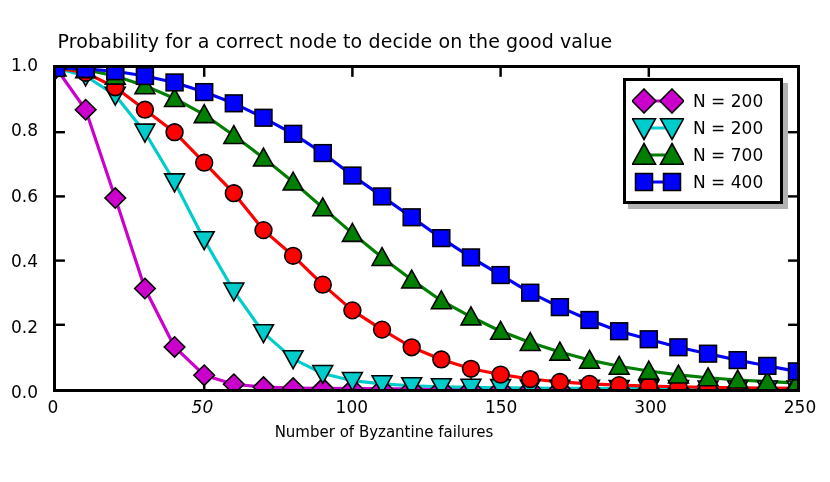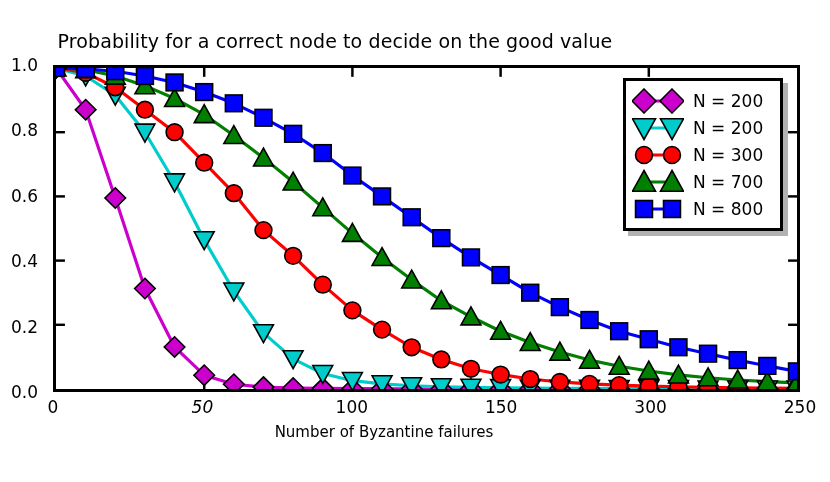--- a/index.html
+++ b/index.html
@@ -516,49 +516,37 @@
             <polygon points="12,24.5 23.5,3.8000000000000007 0.5,3.8000000000000007" fill="#00cccc" stroke="#000" stroke-width="1.6"></polygon>
           </g>
           <g>
             <polygon points="40,24.5 51.5,3.8000000000000007 28.5,3.8000000000000007" fill="#00cccc" stroke="#000" stroke-width="1.6"></polygon>
           </g>
         </svg>
         <span class="legend-text">N = 200</span>
       </div>
       <div class="legend-row">
         <svg class="legend-sample" viewBox="0 0 52 26">
-          <line x1="6" y1="13" x2="46" y2="13" stroke="#ff0000" stroke-width="3.2"></line>
-          <g>
-            <circle cx="12" cy="13" r="8.464" fill="#ff0000" stroke="#000" stroke-width="1.6"></circle>
-          </g>
-          <g>
-            <circle cx="40" cy="13" r="8.464" fill="#ff0000" stroke="#000" stroke-width="1.6"></circle>
-          </g>
-        </svg>
-        <span class="legend-text">N = 300</span>
-      </div>
-      <div class="legend-row">
-        <svg class="legend-sample" viewBox="0 0 52 26">
           <line x1="6" y1="13" x2="46" y2="13" stroke="#007f00" stroke-width="3.2"></line>
           <g>
             <polygon points="12,1.5 23.5,22.2 0.5,22.2" fill="#007f00" stroke="#000" stroke-width="1.6"></polygon>
           </g>
           <g>
             <polygon points="40,1.5 51.5,22.2 28.5,22.2" fill="#007f00" stroke="#000" stroke-width="1.6"></polygon>
           </g>
         </svg>
         <span class="legend-text">N = 700</span>
       </div>
       <div class="legend-row">
         <svg class="legend-sample" viewBox="0 0 52 26">
           <line x1="6" y1="13" x2="46" y2="13" stroke="#0000ff" stroke-width="3.2"></line>
           <g>
             <rect x="3.5359999999999996" y="4.536" width="16.928" height="16.928" fill="#0000ff" stroke="#000" stroke-width="1.6"></rect>
           </g>
           <g>
             <rect x="31.536" y="4.536" width="16.928" height="16.928" fill="#0000ff" stroke="#000" stroke-width="1.6"></rect>
           </g>
         </svg>
-        <span class="legend-text">N = 800</span>
+        <span class="legend-text">N = 400</span>
       </div>
     </div>
 
 </div>
 
 </body></html>

